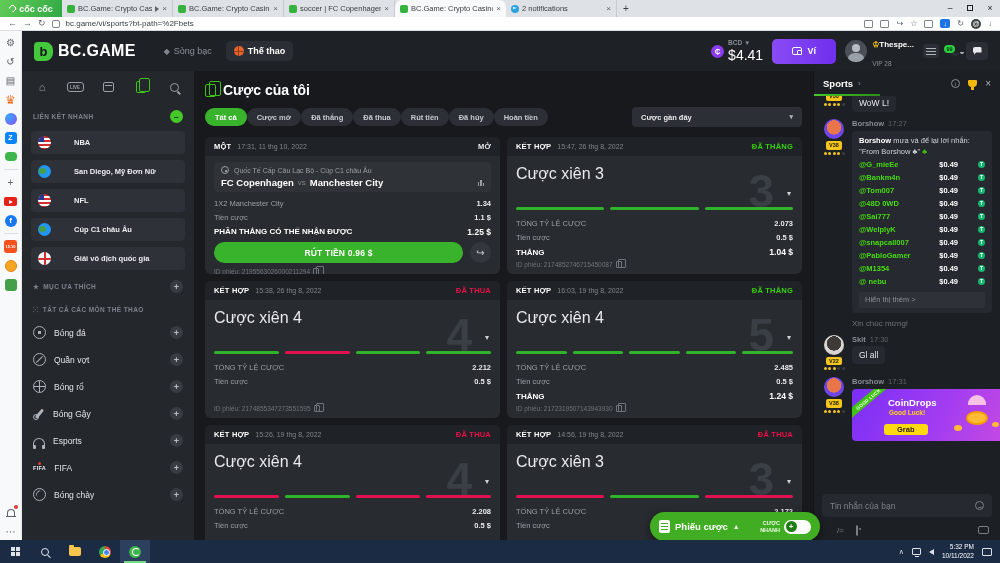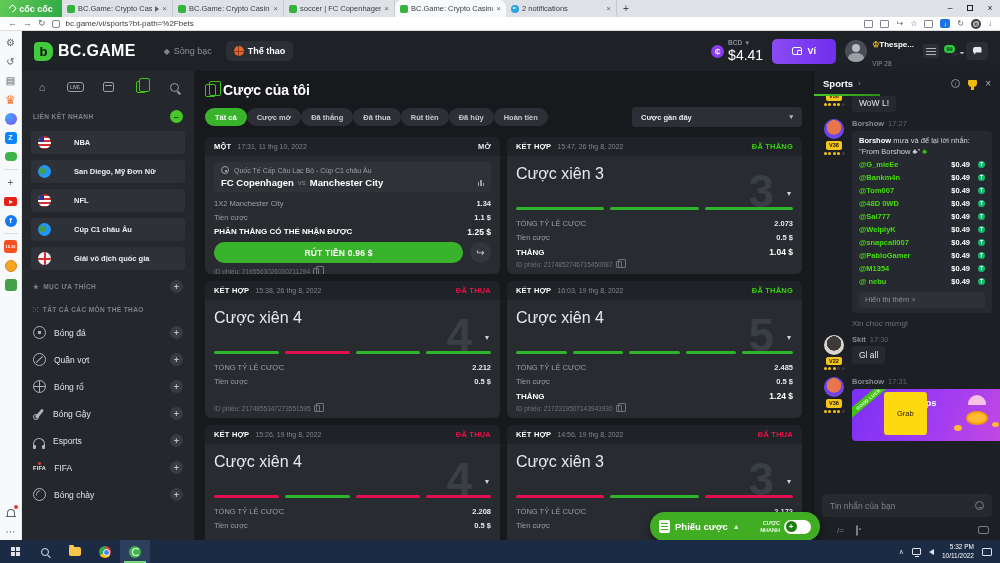--- a/index.html
+++ b/index.html
@@ -219,29 +219,29 @@
 .mmain{flex:1;min-width:0}
 .mhead{font-size:7.5px;color:#878d95;font-weight:700}
 .mhead .tm{color:#5f646b;font-weight:400;margin-left:4px}
 .bubble{display:inline-block;background:#26292f;border-radius:4px;padding:4px 7px;color:#e6e8ec;font-size:8.5px;margin-top:2px}
 .rain{display:block;background:#26292f;border-radius:4px;padding:5px 7px;margin-top:3px}
 .rain-intro{font-size:7.5px;color:#cfd3d8;line-height:1.45}
 .rain-intro b{color:#fff}
 .clover{color:#3ec412}
 .rcp{display:flex;justify-content:space-between;align-items:center;padding:2px 0}
 .rname{color:#45dd0e;font-weight:800;font-size:7.5px}
-.ramt{color:#fff;font-weight:800;font-size:7.5px;display:flex;align-items:center;gap:8px}
+.ramt{color:#fff;font-weight:800;font-size:7.5px;display:flex;align-items:center;gap:20px}
 .tcoin{width:7px;height:7px;border-radius:50%;background:#14b76d;color:#fff;font-size:5px;font-weight:800;text-align:center;line-height:7px}
 .show-more{margin-top:4px;background:#2e3238;border-radius:3px;color:#8a8f96;font-size:7.5px;padding:3.5px 6px}
 .congrats{color:#6f747c;font-size:8px;margin-top:6px}
 .coindrops{width:152px;height:52px;border-radius:4px;background:linear-gradient(115deg,#7b2ff7,#a43df0 60%,#c44ae2);position:relative;overflow:hidden;margin-top:3px}
 .ribbon{position:absolute;left:-15px;top:6px;transform:rotate(-40deg);background:#3fc412;color:#fff;font-size:4.5px;font-weight:800;padding:1.5px 16px;letter-spacing:.3px}
 .cd-title{position:absolute;left:36px;top:8px;color:#fff;font-weight:800;font-size:9.5px}
 .cd-sub{position:absolute;left:37px;top:20px;color:#ffd90f;font-size:6.5px;font-weight:700}
-.grab{position:absolute;left:32px;bottom:6px;background:#ffd90f;color:#2b2303;font-size:7.5px;font-weight:400;padding:17px 13px;border-radius:3px}
+.grab{position:absolute;left:32px;bottom:6px;background:#ffd90f;color:#2b2303;font-size:7.5px;font-weight:700;padding:1px 13px;border-radius:3px}
 .cd-art{position:absolute;right:8px;top:8px;width:36px;height:36px}
 .cd-coin{position:absolute;left:6px;top:14px;width:22px;height:14px;border-radius:50%;background:#ffbb33;border:2px solid #f5a000}
 .cd-chute{position:absolute;left:8px;top:-2px;width:18px;height:10px;border-radius:9px 9px 0 0;background:#f6c1e4}
 .cd-dot1{position:absolute;left:-6px;bottom:2px;width:8px;height:6px;border-radius:50%;background:#ffbb33}
 .cd-dot2{position:absolute;right:-3px;bottom:6px;width:7px;height:5px;border-radius:50%;background:#ffbb33}
 .chat-input{margin:4px 8px 3px;height:23px;background:#26292f;border-radius:4px;display:flex;align-items:center;padding:0 8px;flex:none}
 .chat-input .ph{flex:1;font-size:8.5px;color:#7b8087}
 .smiley{width:9px;height:9px;border:1px solid #7b8087;border-radius:50%;position:relative}
 .smiley::after{content:"";position:absolute;left:1.5px;bottom:1.5px;width:4px;height:2px;border-bottom:1px solid #7b8087;border-radius:50%}
 .chat-foot{height:20px;display:flex;align-items:center;gap:12px;padding:0 11px;flex:none}

